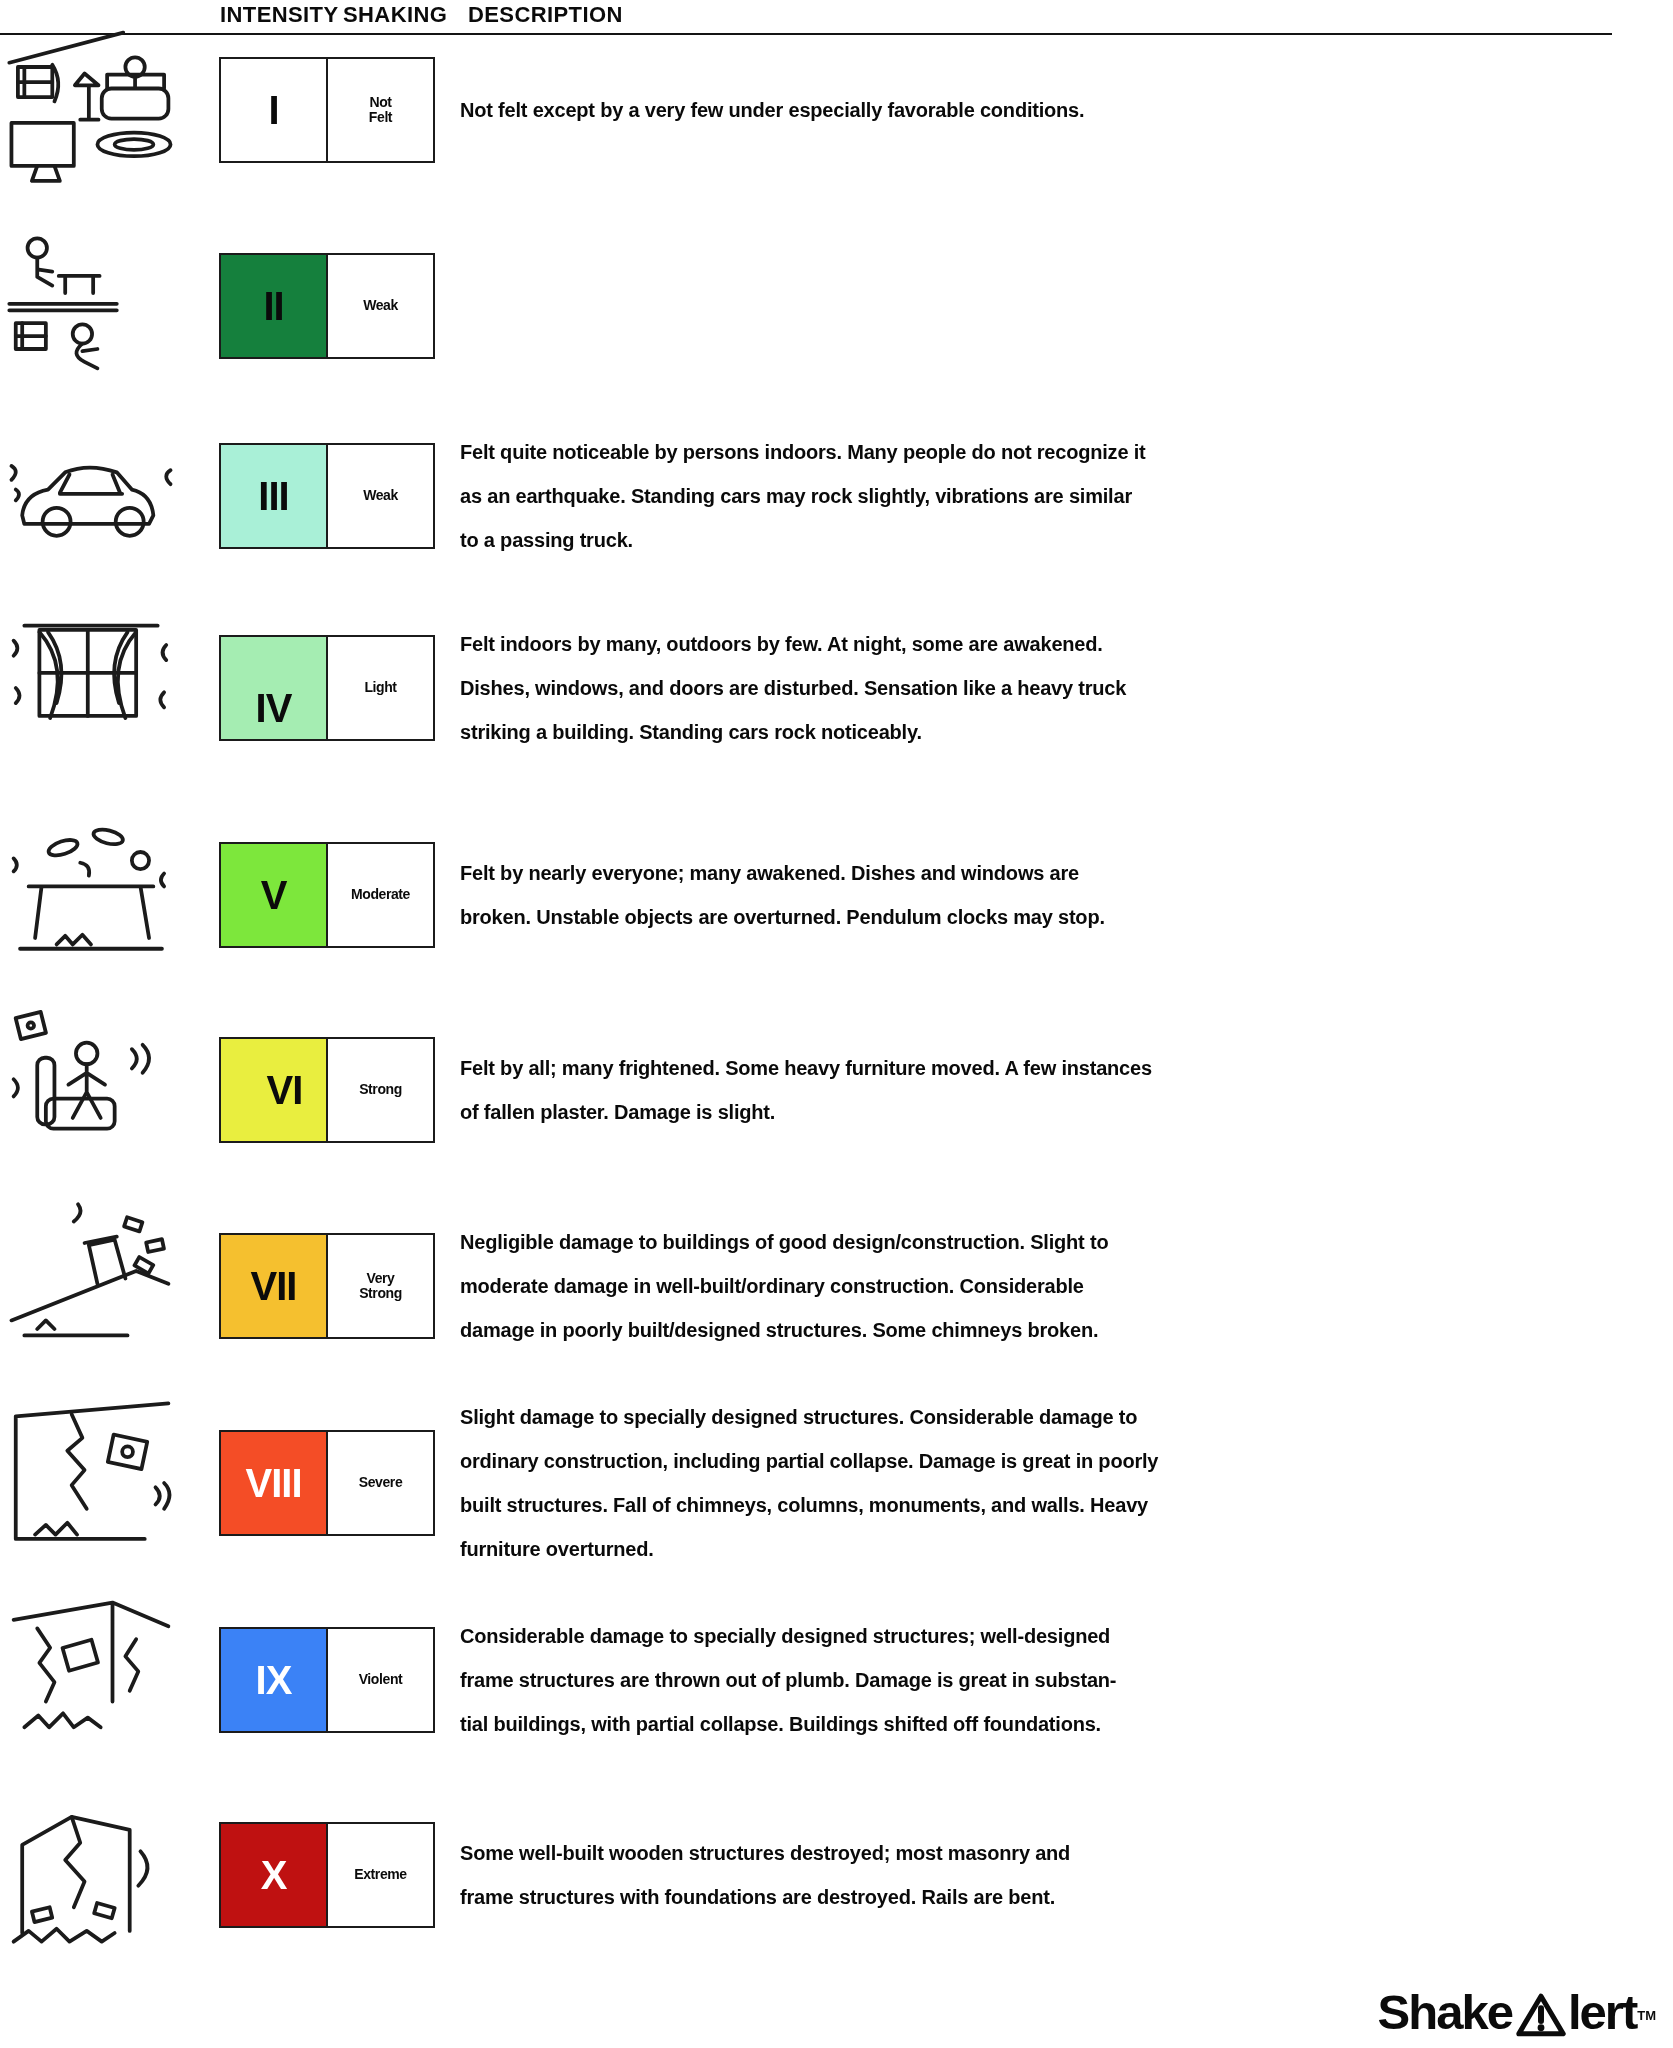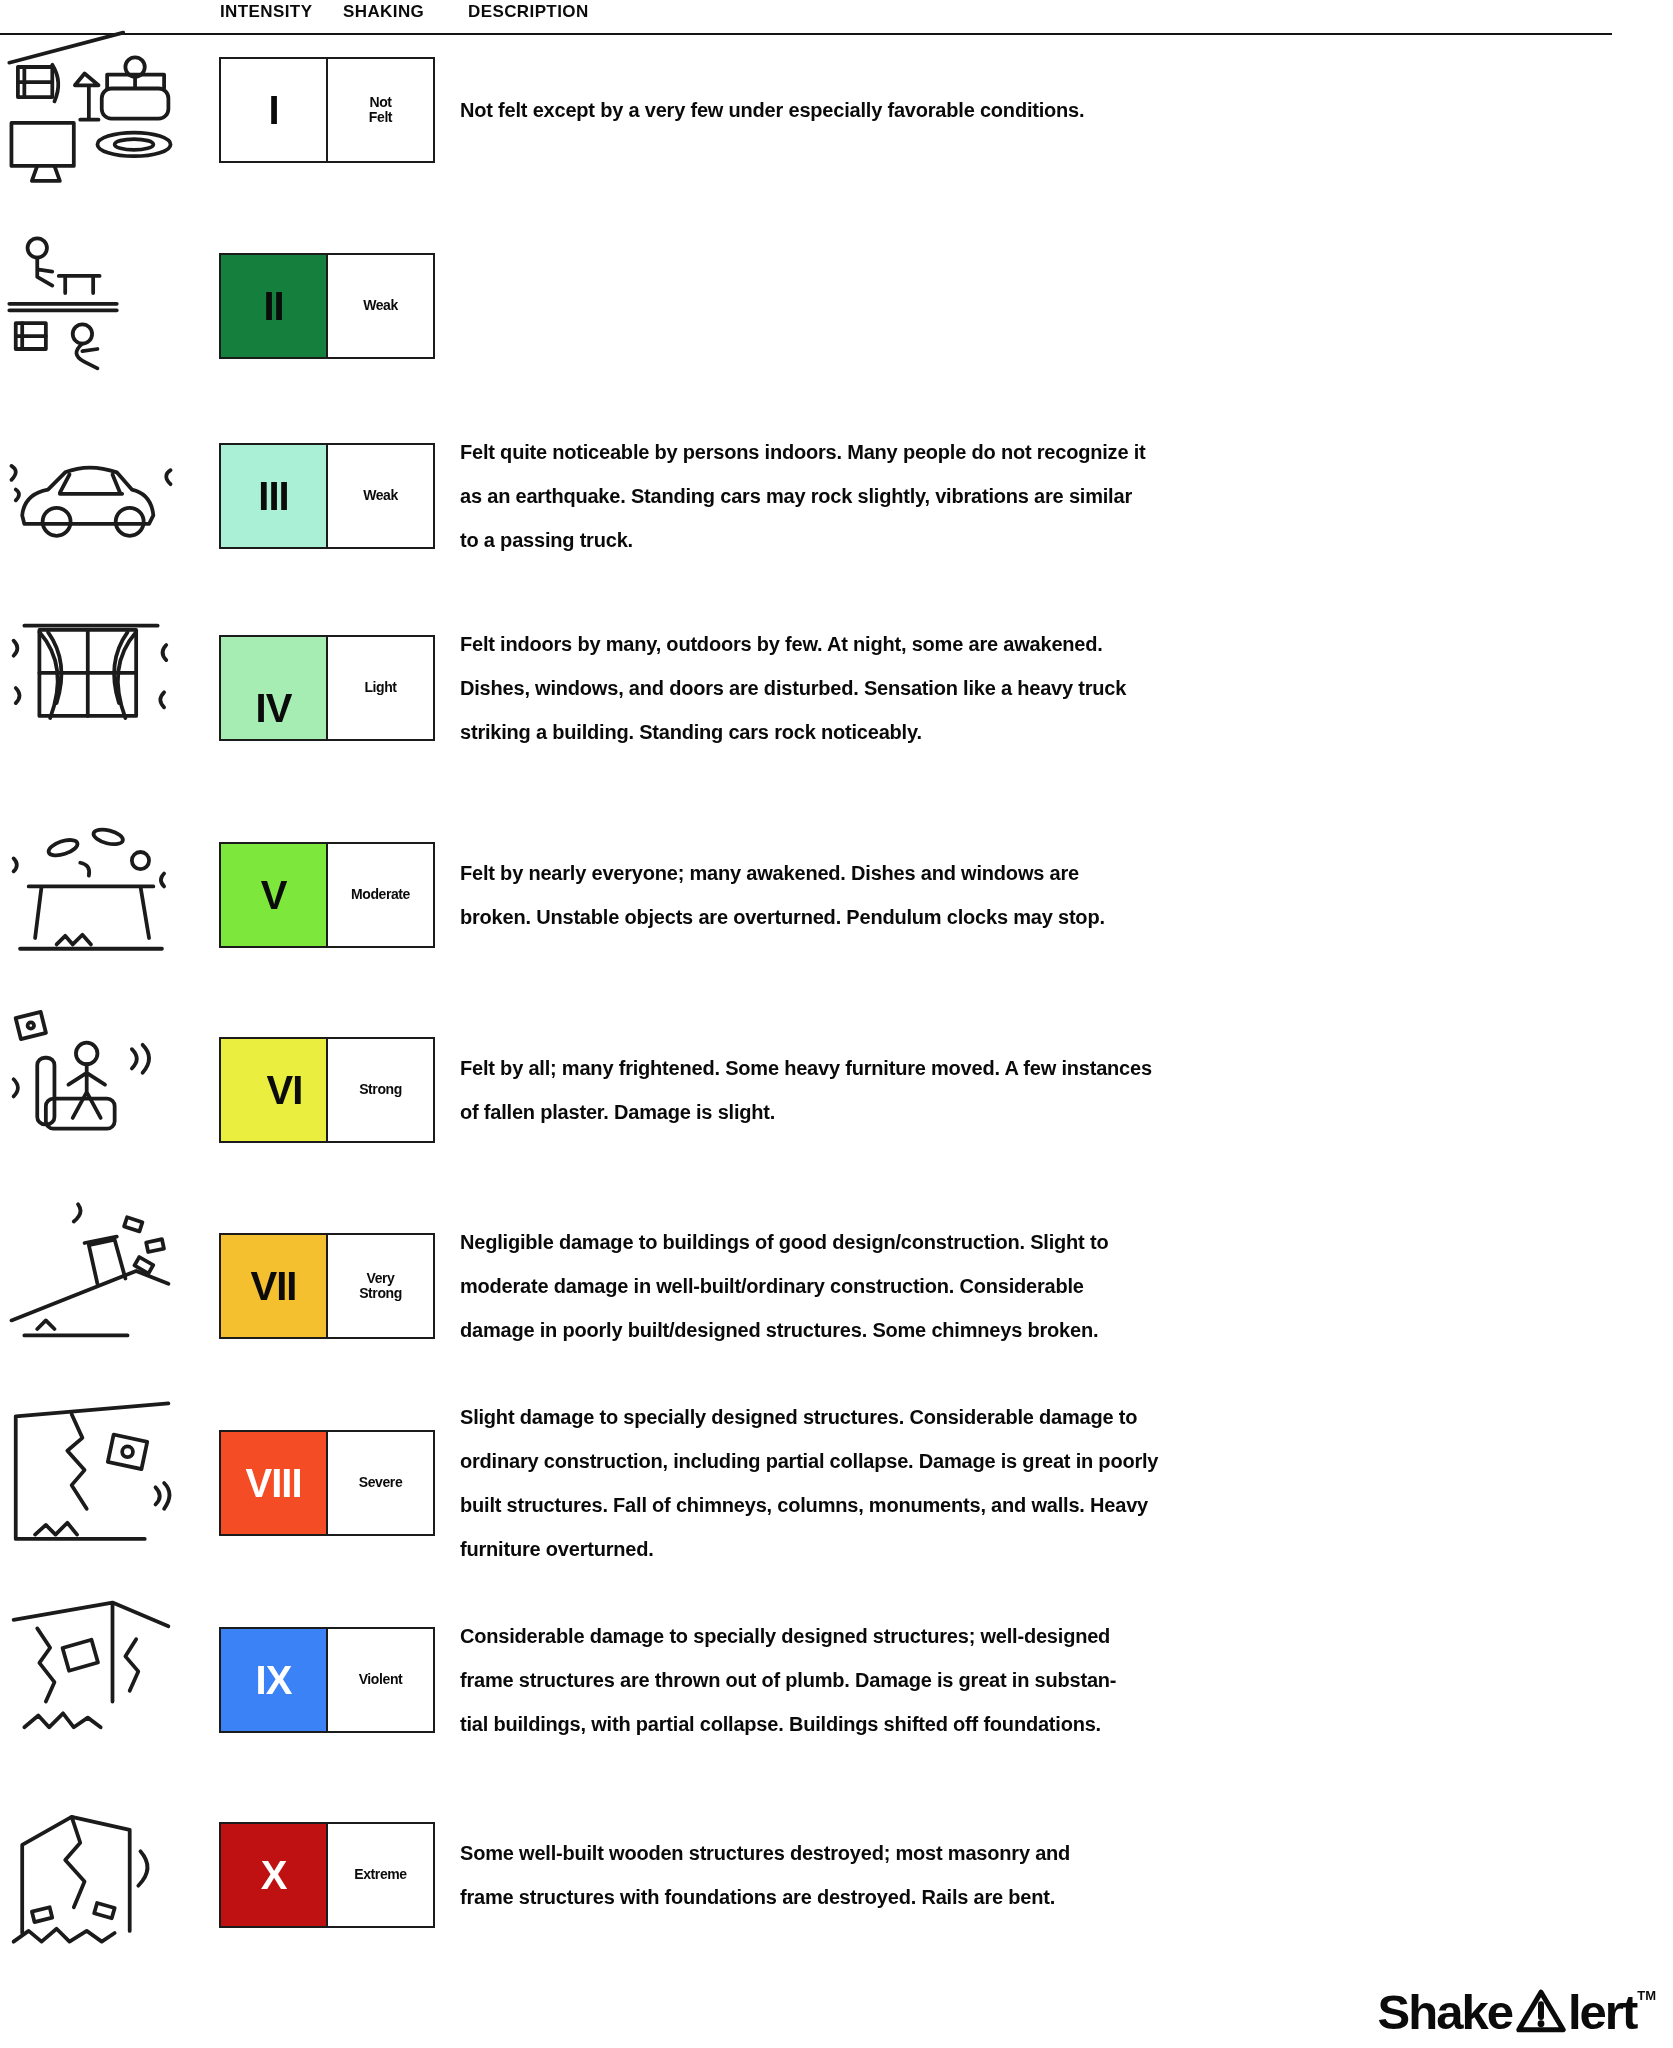--- a/index.html
+++ b/index.html
@@ -6,21 +6,21 @@
   #page{
     position:relative;
     width:1673px;height:2048px;
     background:#ffffff;
     font-family:"Liberation Sans", sans-serif;
     color:#0b0b0b;
     overflow:hidden;
   }
   .colhead{
     position:absolute;top:2px;
-    font-size:17px;font-weight:bold;letter-spacing:.4px;
+    font-size:22px;font-weight:bold;letter-spacing:.4px;
     color:#0b0b0b;white-space:nowrap;
   }
   #headrule{
     position:absolute;top:33px;left:0;width:1612px;height:2px;
     background:#141414;
   }
   .row{position:absolute;left:0;width:1673px;height:106px;}
   .illus{
     position:absolute;left:2px;top:50%;transform:translateY(-50%);
     width:178px;height:172px;
@@ -49,21 +49,21 @@
     font-size:14px;font-weight:bold;letter-spacing:-.4px;
     text-align:center;white-space:pre-line;line-height:1.1;
   }
   .desc{
     position:absolute;left:460px;top:50%;transform:translateY(-50%);
     font-size:20px;font-weight:bold;letter-spacing:-.2px;
     line-height:44px;white-space:pre;color:#0a0a0a;
   }
   #logo{
     position:absolute;right:18px;top:1984px;
-    display:flex;align-items:center;
+    display:flex;align-items:flex-end;
     font-weight:bold;font-size:49px;letter-spacing:-2px;color:#0b0b0b;margin-left:32px;
   }
   #logo svg{width:52px;height:46px;margin:0 1px 2px 3px;}
   #logo .tm{font-size:13px;letter-spacing:0;position:relative;top:-17px;left:1px;}
 </style>
 </head>
 <body>
 
 <div id="page">
 

